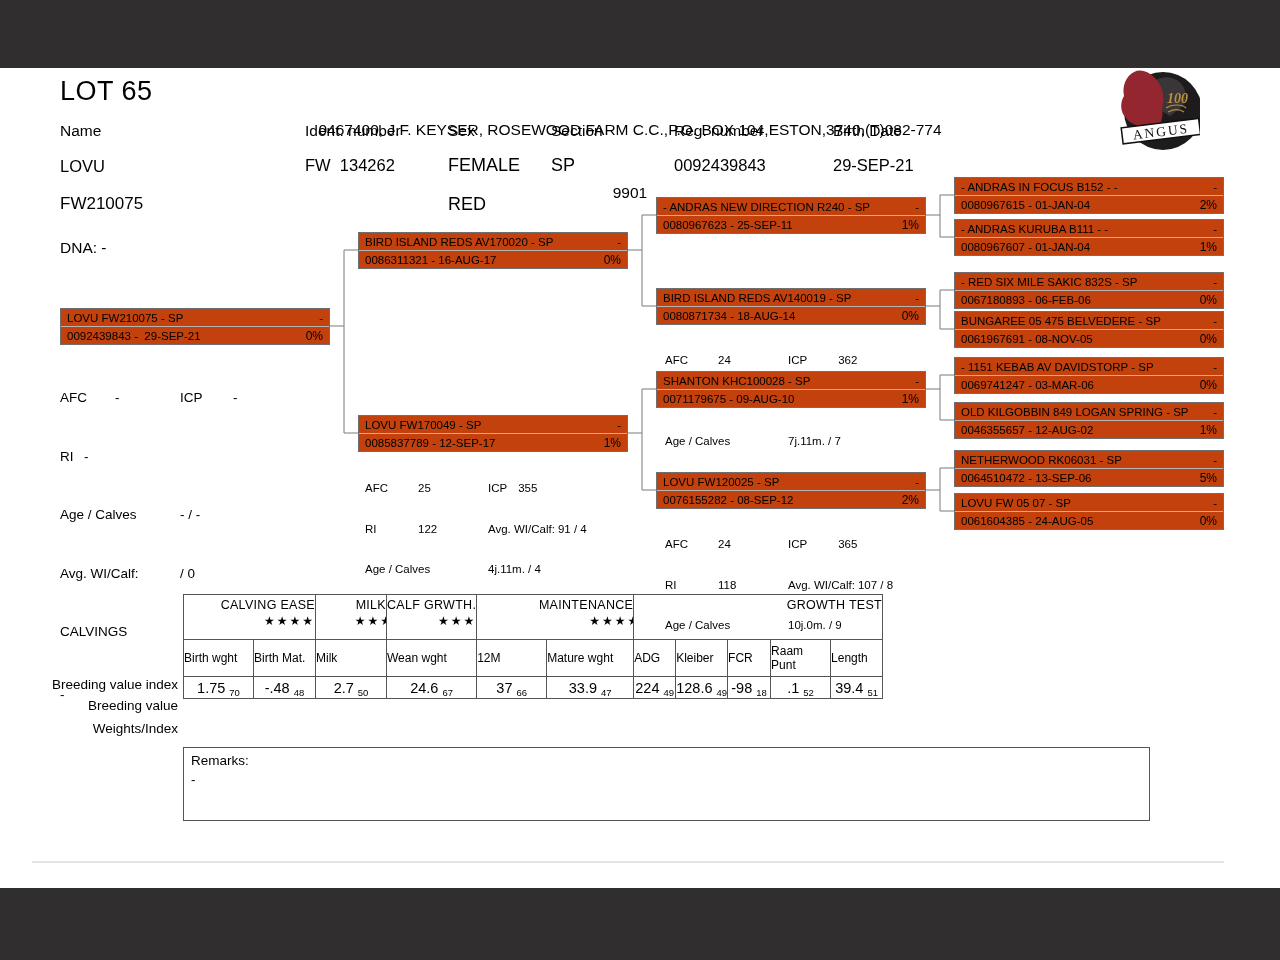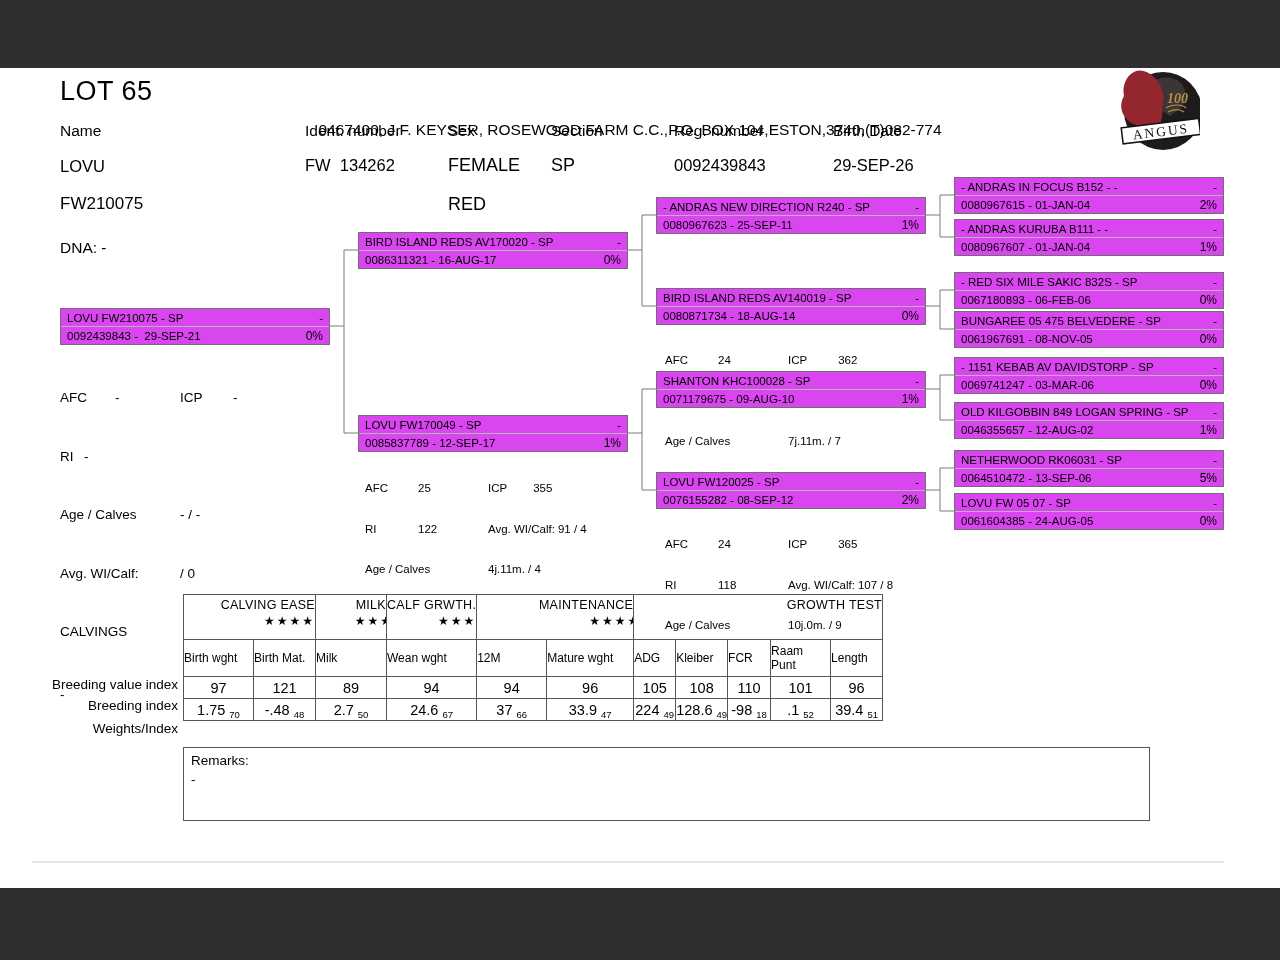--- a/index.html
+++ b/index.html
@@ -10,21 +10,21 @@
   .botbar{left:0;top:888px;width:1280px;height:72px;background:#302e2e}
   .divider{left:32px;top:861px;width:1192px;height:2px;background:#e4e4e4}
 
   .lot{left:60px;top:76px;font-size:27px;letter-spacing:.5px}
   .addr{left:240px;top:77px;width:780px;text-align:center;font-size:15.5px;line-height:21px;white-space:pre}
   .flabel{font-size:15.5px}
   .fval{font-size:16.5px;white-space:pre}
   .fval-big{font-size:18px}
 
   
-  .pbox{position:absolute;width:270px;border:1px solid #6f6f6f;background:#d946ef;box-sizing:border-box}
+  .pbox{position:absolute;width:270px;border:1px solid #6f6f6f;background:#c2410c;box-sizing:border-box}
   .pr{display:flex;justify-content:space-between;align-items:center;height:17px;padding:0 6px;font-size:11.5px;white-space:pre}
   .pr1{border-bottom:1px solid #b5b5b5}
   .pf{margin-left:4px}
   .pct{font-size:12px}
 
   
   .stats{position:absolute;font-size:11.5px;line-height:13.5px;white-space:pre}
   .srow{display:flex}
   .sc1{width:53px}.sc2{width:70px}.sc12{width:123px}
   .slbl{margin-right:3px}
@@ -64,20 +64,21 @@
 </head>
 <body>
 
 <div class="abs topbar"></div>
 <div class="abs botbar"></div>
 <div class="abs divider"></div>
 
 <div class="abs lot">LOT 65</div>
 <div class="abs addr">
   <div>0467400, J.F. KEYSER, ROSEWOOD FARM C.C.,P.O. BOX 104,ESTON,3740,(T)082-774</div>
+  <div>9901</div>
 </div>
 
 <div class="abs" style="left:1116px;top:66px">
   <svg width="84" height="88" viewBox="0 0 84 88">
     <circle cx="47" cy="45" r="39" fill="#1e1b1c"></circle>
     <path d="M40 14 C50 8 64 12 68 22 C72 32 68 40 62 44 L54 50 L44 44 C38 36 34 22 40 14 Z" fill="#3a3536"></path>
     <path d="M18 6 C10 10 6 20 8 30 C4 36 4 46 10 52 C14 58 24 62 30 58 L36 64 C44 62 48 52 46 42 C50 32 46 18 38 11 C32 5 24 3 18 6 Z" fill="#93262f"></path>
     <text x="51" y="37" font-size="14" font-style="italic" font-weight="bold" fill="#b89042">100</text>
     <path d="M50 42 C56 38 66 38 70 42 M52 46 C58 43 64 43 68 46" stroke="#b89042" stroke-width="1.2" fill="none"></path>
     <g transform="rotate(-7 46 66)">
@@ -92,21 +93,21 @@
 <div class="abs flabel" style="left:448px;top:122px">Sex</div>
 <div class="abs flabel" style="left:551px;top:122px">Section</div>
 <div class="abs flabel" style="left:674px;top:122px">Reg. number</div>
 <div class="abs flabel" style="left:833px;top:122px">Birth Date</div>
 
 <div class="abs fval" style="left:60px;top:157px">LOVU</div>
 <div class="abs fval" style="left:305px;top:156px">FW  134262</div>
 <div class="abs fval fval-big" style="left:448px;top:155px">FEMALE</div>
 <div class="abs fval fval-big" style="left:551px;top:155px">SP</div>
 <div class="abs fval" style="left:674px;top:156px">0092439843</div>
-<div class="abs fval" style="left:833px;top:156px">29-SEP-26</div>
+<div class="abs fval" style="left:833px;top:156px">29-SEP-21</div>
 <div class="abs fval" style="left:60px;top:194px;font-size:17px">FW210075</div>
 <div class="abs fval fval-big" style="left:448px;top:194px">RED</div>
 <div class="abs flabel" style="left:60px;top:239px">DNA: -</div>
 
 <svg class="abs" style="left:0;top:0" width="1280" height="600">
   <path fill="none" stroke="#7a7a7a" stroke-width="1" d="
     M330 326 H344 M344 250 V433 M344 250 H358 M344 433 H358
     M628 250 H642 M642 215 V306 M642 215 H656 M642 306 H656
     M628 433 H642 M642 389 V490 M642 389 H656 M642 490 H656
     M926 215 H940 M940 195 V237 M940 195 H954 M940 237 H954
@@ -133,21 +134,21 @@
   <div class="pr pr1"><span>BIRD ISLAND REDS AV170020 - SP</span><span class="pf">-</span></div>
   <div class="pr"><span>0086311321 - 16-AUG-17</span><span class="pf pct">0%</span></div>
 </div>
 
 <div class="pbox" style="left:358px;top:415px">
   <div class="pr pr1"><span>LOVU FW170049 - SP</span><span class="pf">-</span></div>
   <div class="pr"><span>0085837789 - 12-SEP-17</span><span class="pf pct">1%</span></div>
 </div>
 
 <div class="stats" style="left:365px;top:455px">
-  <div class="srow"><span class="sc1">AFC</span><span class="sc2">25</span><span class="slbl">ICP</span><span style="margin-left:23px">355</span></div>
+  <div class="srow"><span class="sc1">AFC</span><span class="sc2">25</span><span class="slbl">ICP</span><span style="margin-left:8px">355</span></div>
   <div class="srow"><span class="sc1">RI</span><span class="sc2">122</span><span class="slbl">Avg. WI/Calf:</span><span>91 / 4</span></div>
   <div class="srow"><span class="sc12">Age / Calves</span><span>4j.11m. / 4</span></div>
 </div>
 
 <div class="pbox" style="left:656px;top:197px">
   <div class="pr pr1"><span>- ANDRAS NEW DIRECTION R240 - SP</span><span class="pf">-</span></div>
   <div class="pr"><span>0080967623 - 25-SEP-11</span><span class="pf pct">1%</span></div>
 </div>
 
 <div class="pbox" style="left:656px;top:288px">
@@ -204,21 +205,21 @@
 <div class="pbox" style="left:954px;top:450px">
   <div class="pr pr1"><span>NETHERWOOD RK06031 - SP</span><span class="pf">-</span></div>
   <div class="pr"><span>0064510472 - 13-SEP-06</span><span class="pf pct">5%</span></div>
 </div>
 <div class="pbox" style="left:954px;top:493px">
   <div class="pr pr1"><span>LOVU FW 05 07 - SP</span><span class="pf">-</span></div>
   <div class="pr"><span>0061604385 - 24-AUG-05</span><span class="pf pct">0%</span></div>
 </div>
 
 <div class="abs rowlabel" style="left:20px;top:677px">Breeding value index</div>
-<div class="abs rowlabel" style="left:20px;top:698px">Breeding index</div>
+<div class="abs rowlabel" style="left:20px;top:698px">Breeding value</div>
 <div class="abs rowlabel" style="left:20px;top:721px">Weights/Index</div>
 
 <div class="abs tblwrap">
   <table class="bv">
     <colgroup>
       <col style="width:70px">
         <col style="width:62px">
         <col style="width:71px">
         <col style="width:87px">
       <col style="width:70px">
@@ -246,33 +247,20 @@
         <th>Mature wght</th>
         <th>ADG</th>
         <th>Kleiber</th>
         <th>FCR</th>
         <th style="white-space:normal;line-height:14px">Raam Punt</th>
         <th>Length</th>
       </tr>
     </thead>
     <tbody>
       <tr class="drow">
-        <td>97</td>
-        <td>121</td>
-        <td>89</td>
-        <td>94</td>
-        <td>94</td>
-        <td>96</td>
-        <td>105</td>
-        <td>108</td>
-        <td>110</td>
-        <td>101</td>
-        <td>96</td>
-      </tr>
-      <tr class="drow">
         <td><span>1.75</span><span class="sub">70</span></td>
         <td><span>-.48</span><span class="sub">48</span></td>
         <td><span>2.7</span><span class="sub">50</span></td>
         <td><span>24.6</span><span class="sub">67</span></td>
         <td><span>37</span><span class="sub">66</span></td>
         <td><span>33.9</span><span class="sub">47</span></td>
         <td><span>224</span><span class="sub">49</span></td>
         <td><span>128.6</span><span class="sub">49</span></td>
         <td><span>-98</span><span class="sub">18</span></td>
         <td><span>.1</span><span class="sub">52</span></td>

